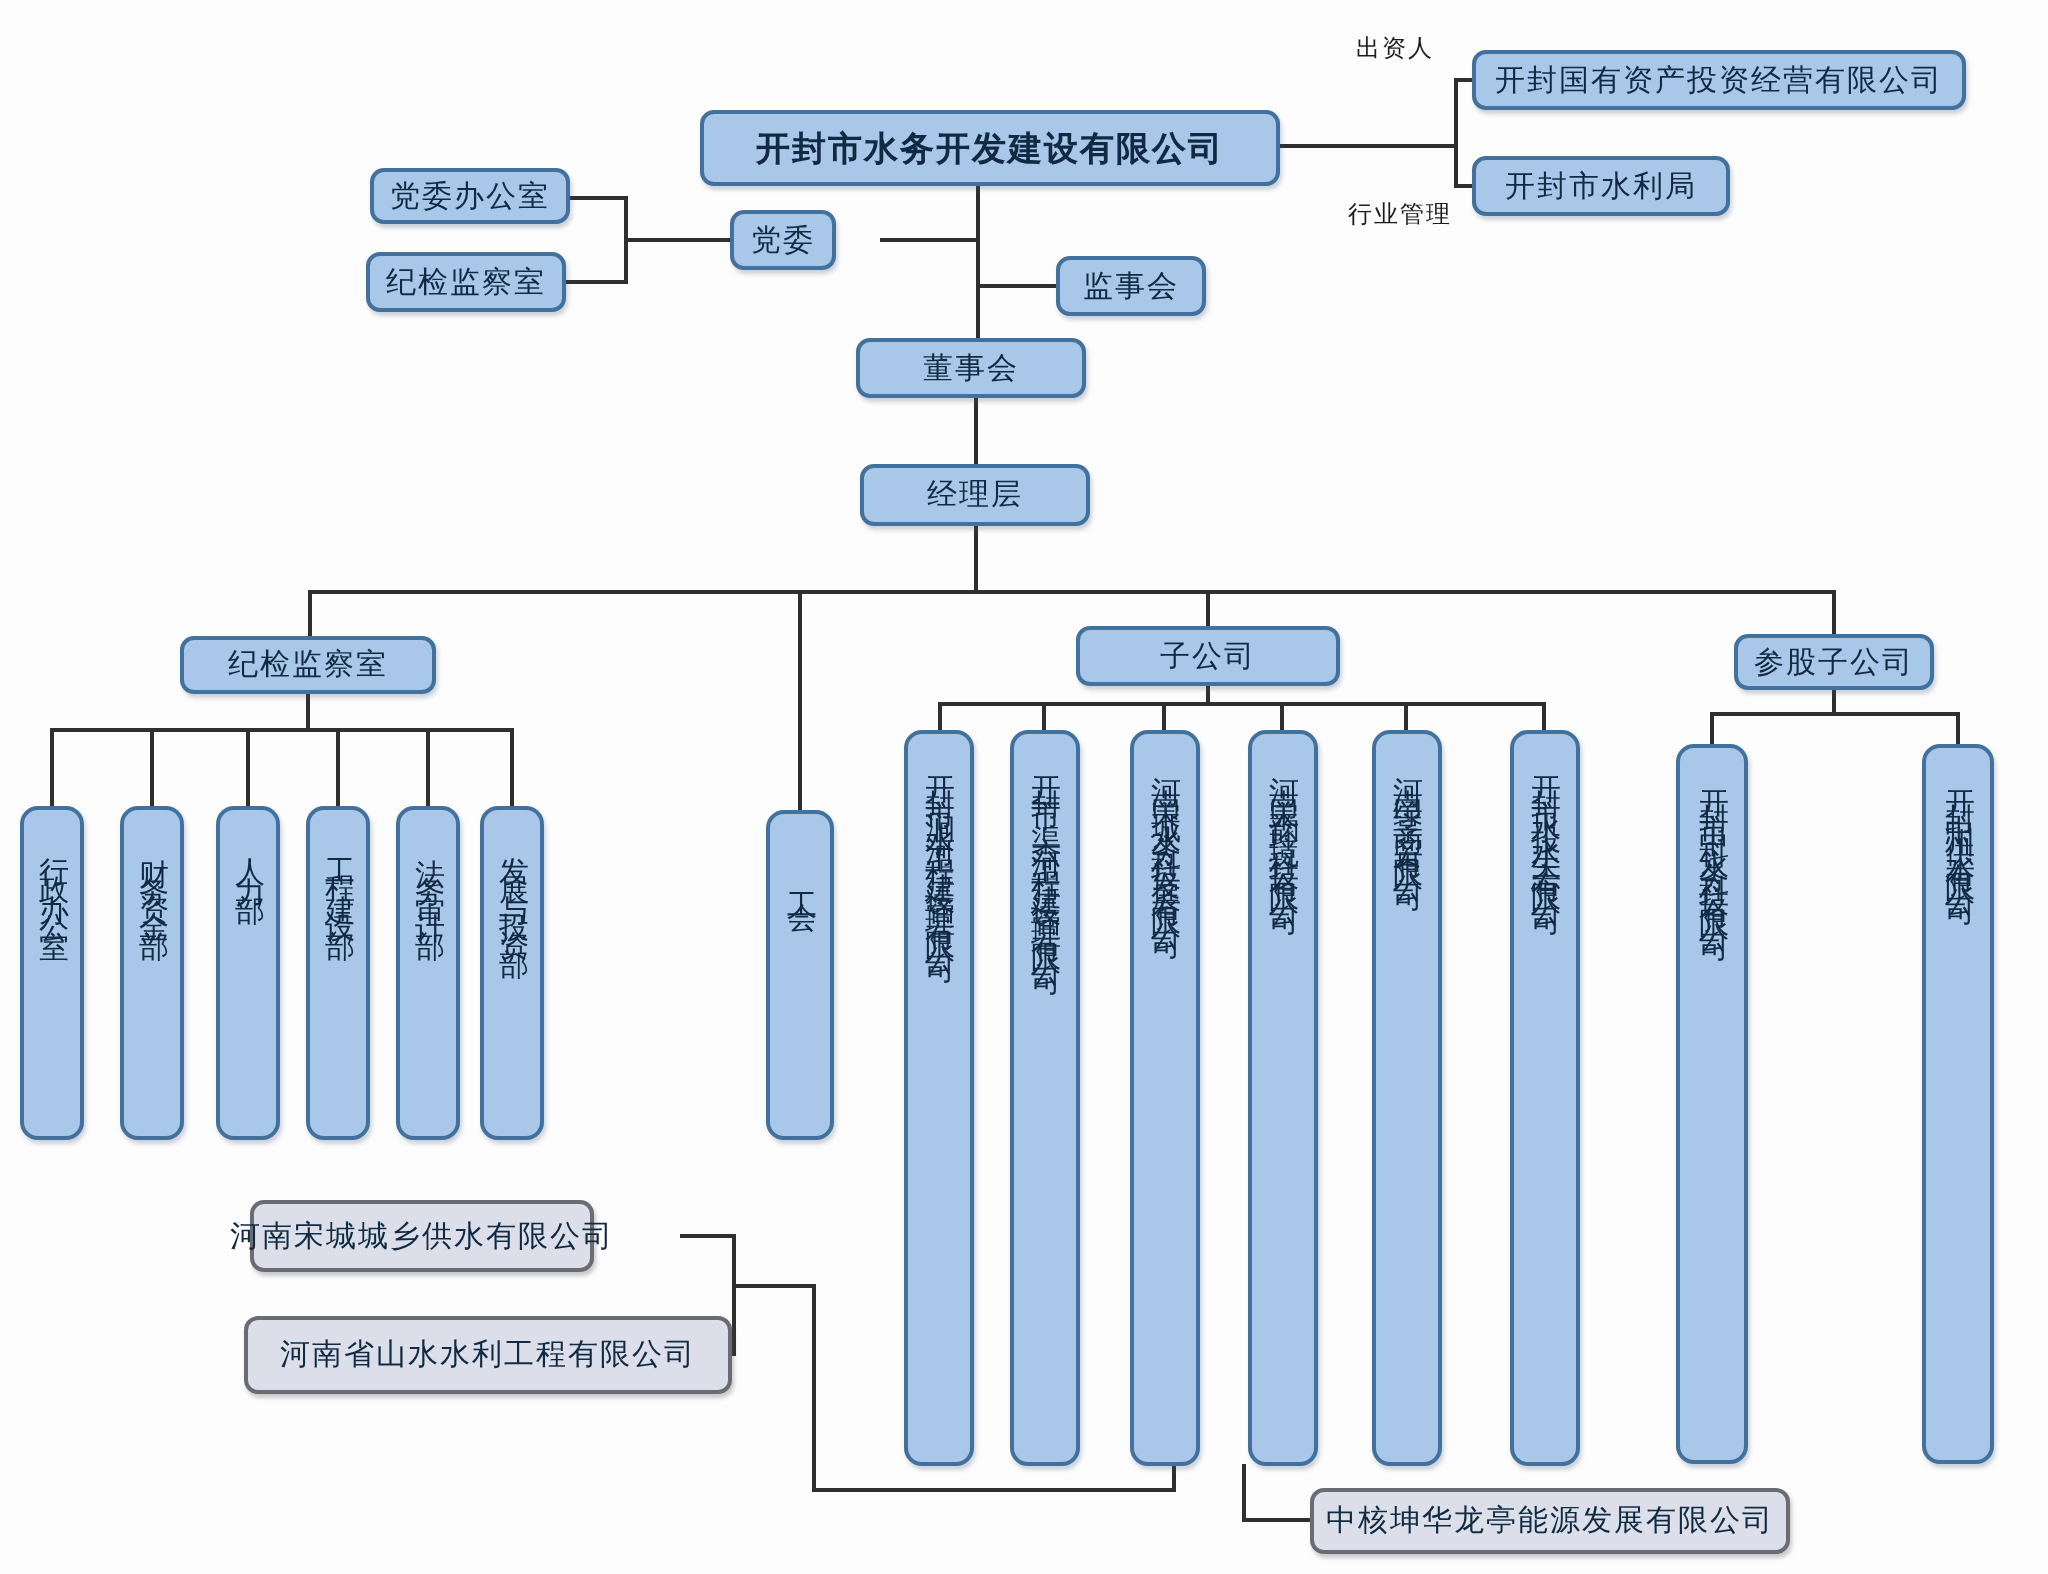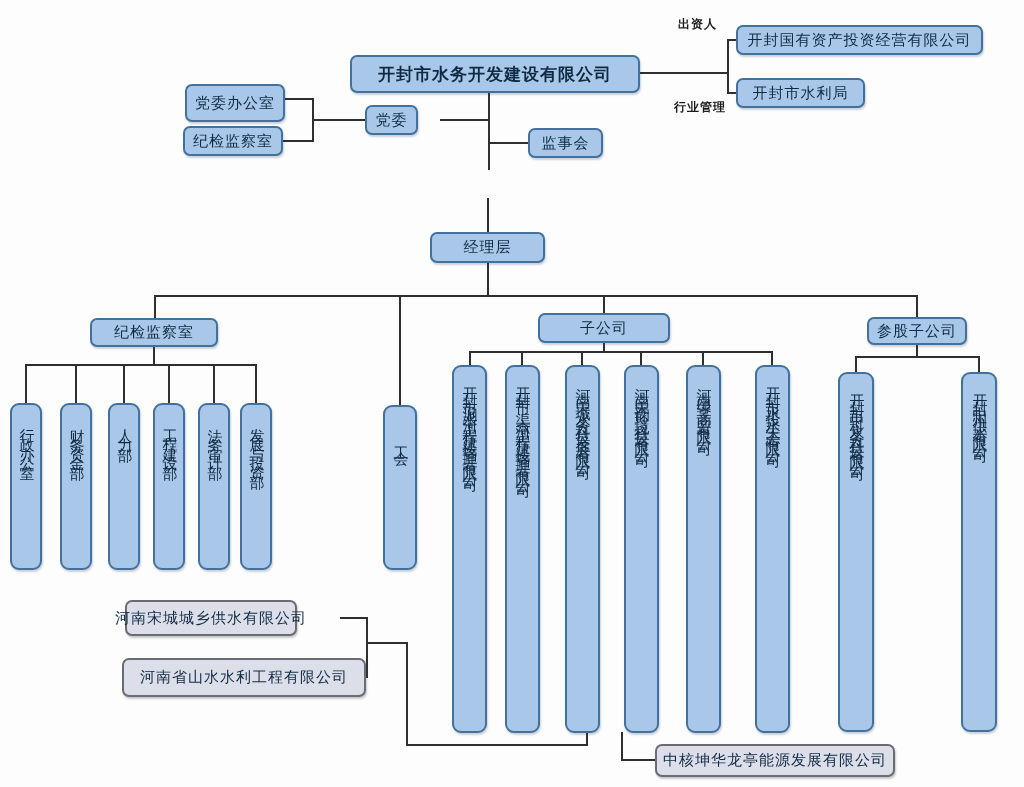--- a/index.html
+++ b/index.html
@@ -26,21 +26,21 @@
   
   .vcol{
     position:absolute;box-sizing:border-box;
     background:var(--node-fill,#a9c8e9);border:2px solid var(--node-border,#41719c);
     border-radius:9px;writing-mode:vertical-rl;text-orientation:upright;
     font-size:15px;letter-spacing:6px;padding-top:9px;line-height:30px;
     box-shadow:1px 2px 2px rgba(60,80,110,.25);
   }
   .vcol.dept{letter-spacing:9px;padding-top:12px;line-height:27px;}
   .vcol.union{letter-spacing:5px;padding-top:27px;line-height:29px;}
-  .lbl{position:absolute;font-size:12px;font-weight:bold;color:#1c1c1c;letter-spacing:1px;white-space:nowrap;}
+  .lbl{position:absolute;font-size:12px;font-weight:normal;color:#1c1c1c;letter-spacing:1px;white-space:nowrap;}
 </style>
 </head>
 <body>
 
 <div class="canvas">
 
   <div class="hl" style="left:640px;top:72px;width:88px"></div>
   <div class="vl" style="left:727px;top:39px;height:55px"></div>
   <div class="hl" style="left:727px;top:39px;width:10px"></div>
   <div class="hl" style="left:727px;top:92px;width:10px"></div>
@@ -97,24 +97,25 @@
   <div class="hl" style="left:621px;top:759px;width:34px"></div>
 
   <div class="node title" style="left:350px;top:55px;width:290px;height:38px">开封市水务开发建设有限公司</div>
 
   <div class="lbl" style="left:678px;top:16px">出资人</div>
   <div class="node" style="left:736px;top:25px;width:247px;height:30px">开封国有资产投资经营有限公司</div>
 
   <div class="lbl" style="left:674px;top:99px">行业管理</div>
   <div class="node" style="left:736px;top:78px;width:129px;height:30px">开封市水利局</div>
 
-  <div class="node" style="left:185px;top:84px;width:100px;height:38px">党委办公室</div>
+  <div class="node" style="left:185px;top:84px;width:100px;height:28px">党委办公室</div>
   <div class="node" style="left:183px;top:126px;width:100px;height:30px">纪检监察室</div>
   <div class="node" style="left:365px;top:105px;width:53px;height:30px">党委</div>
   <div class="node" style="left:528px;top:128px;width:75px;height:30px">监事会</div>
+  <div class="node" style="left:428px;top:169px;width:115px;height:30px">董事会</div>
   <div class="node" style="left:430px;top:232px;width:115px;height:31px">经理层</div>
 
   <div class="node" style="left:90px;top:318px;width:128px;height:29px">纪检监察室</div>
   <div class="node" style="left:538px;top:313px;width:132px;height:30px">子公司</div>
   <div class="node" style="left:867px;top:317px;width:100px;height:28px">参股子公司</div>
 
   <div class="vcol dept" style="left:10px;top:403px;width:32px;height:167px">行政办公室</div>
   <div class="vcol dept" style="left:60px;top:403px;width:32px;height:167px">财务资金部</div>
   <div class="vcol dept" style="left:108px;top:403px;width:32px;height:167px">人力部</div>
   <div class="vcol dept" style="left:153px;top:403px;width:32px;height:167px">工程建设部</div>

